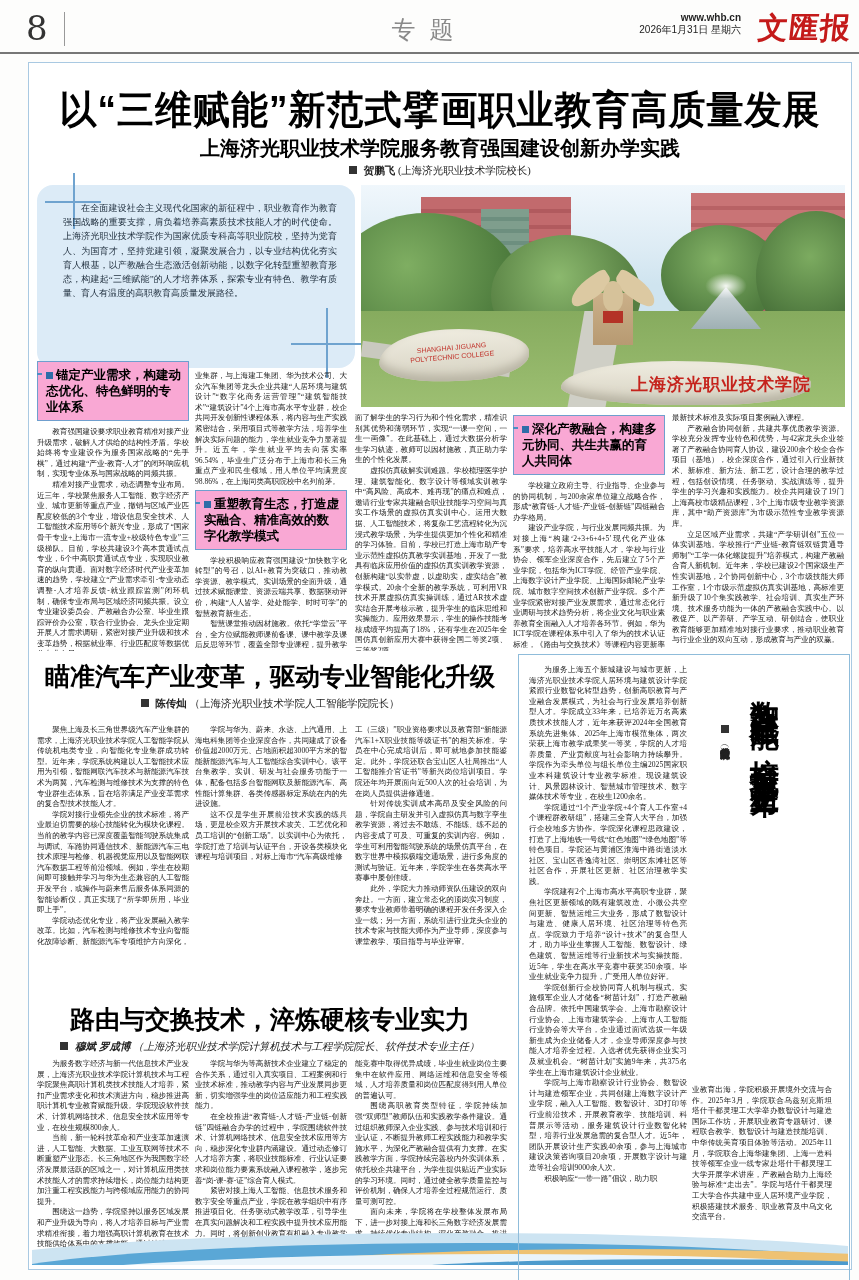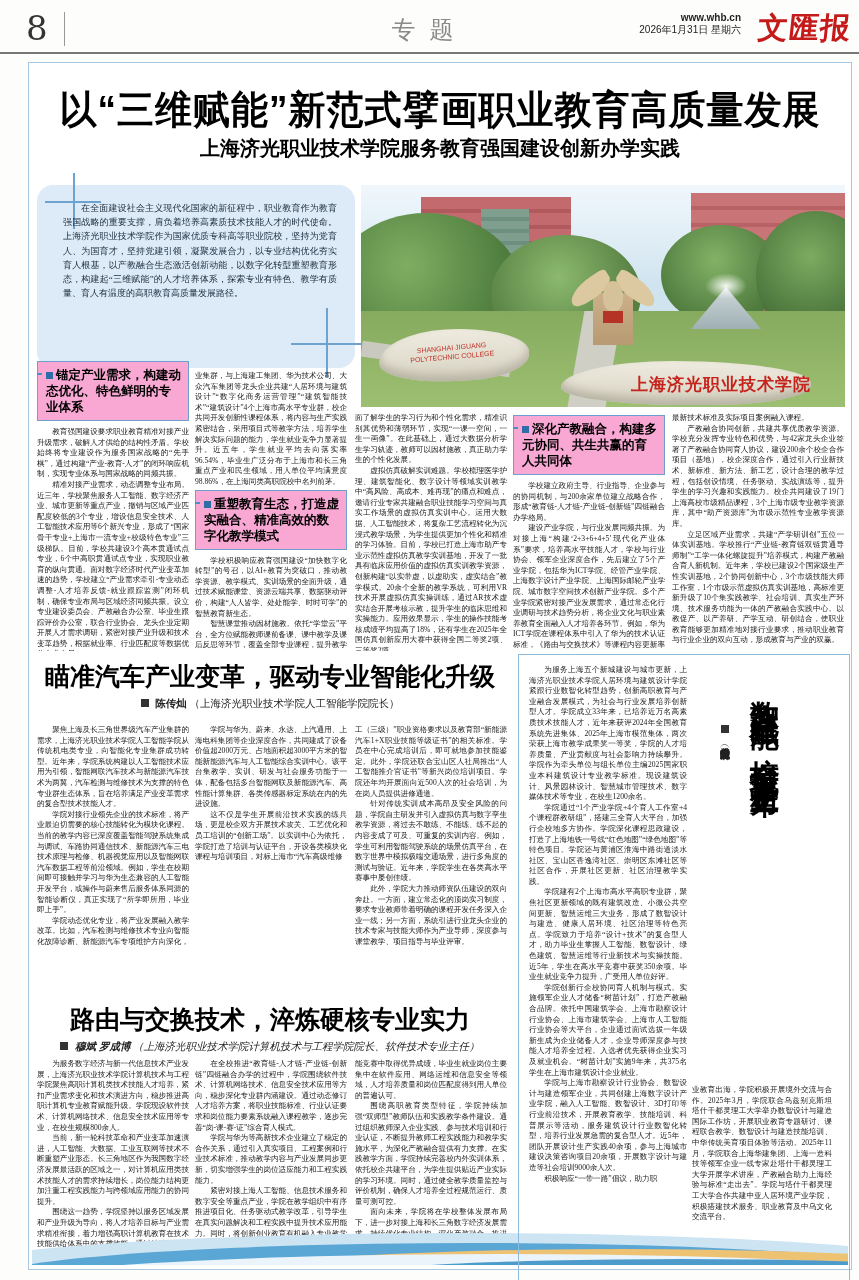--- a/index.html
+++ b/index.html
@@ -101,20 +101,25 @@
       <div id="hdr-site">www.whb.cn</div>
       <div id="hdr-date">2026年1月31日 星期六</div>
     </div>
     <div id="masthead">文匯报</div>
   </div>
 
   <div id="frame">
 
     <div id="m-headline">以“三维赋能”新范式擘画职业教育高质量发展</div>
     <div id="m-subhead">上海济光职业技术学院服务教育强国建设创新办学实践</div>
+    <div id="m-byline" class="byline">
+      <span class="sq"></span>
+      <b>贺鹏飞</b>
+      <span>(上海济光职业技术学院校长)</span>
+    </div>
 
     <div id="intro">
       <div class="cross" id="cross-tl"></div>
       <div class="cross" id="cross-br"></div>
       <div class="txt">在全面建设社会主义现代化国家的新征程中，职业教育作为教育强国战略的重要支撑，肩负着培养高素质技术技能人才的时代使命。上海济光职业技术学院作为国家优质专科高等职业院校，坚持为党育人、为国育才，坚持党建引领，凝聚发展合力，以专业结构优化夯实育人根基，以产教融合生态激活创新动能，以数字化转型重塑教育形态，构建起“三维赋能”的人才培养体系，探索专业有特色、教学有质量、育人有温度的高职教育高质量发展路径。</div>
     </div>
 
     <div id="photo">
       <div id="bldg1"></div>
       <div id="bldg-glass"></div>
@@ -220,22 +225,22 @@
     </div>
     <div class="col" style="left:8px;top:996px;width:152px;height:196px;">
       <div>
           <p>为服务数字经济与新一代信息技术产业发展，上海济光职业技术学院计算机技术与工程学院聚焦高职计算机类技术技能人才培养，紧扣产业需求变化和技术演进方向，稳步推进高职计算机专业教育赋能升级。学院现设软件技术、计算机网络技术、信息安全技术应用等专业，在校生规模800余人。</p>
           <p>当前，新一轮科技革命和产业变革加速演进，人工智能、大数据、工业互联网等技术不断重塑产业形态。长三角地区作为我国数字经济发展最活跃的区域之一，对计算机应用类技术技能人才的需求持续增长，岗位能力结构更加注重工程实践能力与跨领域应用能力的协同提升。</p>
           <p>围绕这一趋势，学院坚持以服务区域发展和产业升级为导向，将人才培养目标与产业需求精准衔接，着力增强高职计算机教育在技术技能供给体系中的支撑效能。通过持续开展产业调研和毕业生跟踪评价，学院有序优化专业结构和课程体系，推动人才培养与产业发展同频共振。</p>
         </div>
     </div>
     <div class="col" style="left:166px;top:996px;width:152px;height:196px;">
       <div>
+          <p>学院与华为等高新技术企业建立了稳定的合作关系，通过引入真实项目、工程案例和行业技术标准，推动教学内容与产业发展同步更新，切实增强学生的岗位适应能力和工程实践能力。</p>
           <p>在全校推进“教育链-人才链-产业链-创新链”四链融合办学的过程中，学院围绕软件技术、计算机网络技术、信息安全技术应用等方向，稳步深化专业群内涵建设。通过动态修订人才培养方案，将职业技能标准、行业认证要求和岗位能力要素系统融入课程教学，逐步完善“岗-课-赛-证”综合育人模式。</p>
-          <p>学院与华为等高新技术企业建立了稳定的合作关系，通过引入真实项目、工程案例和行业技术标准，推动教学内容与产业发展同步更新，切实增强学生的岗位适应能力和工程实践能力。</p>
           <p>紧密对接上海人工智能、信息技术服务和数字安全等重点产业，学院在教学组织中有序推进项目化、任务驱动式教学改革，引导学生在真实问题解决和工程实践中提升技术应用能力。同时，将创新创业教育有机融入专业教学过程，引导学生通过竞赛实践和项目训练不断提升综合素质。</p>
         </div>
     </div>
     <div class="col" style="left:326px;top:996px;width:152px;height:196px;">
       <div>
           <p class="cont">能竞赛中取得优异成绩，毕业生就业岗位主要集中在软件应用、网络运维和信息安全等领域，人才培养质量和岗位匹配度得到用人单位的普遍认可。</p>
           <p>围绕高职教育类型特征，学院持续加强“双师型”教师队伍和实践教学条件建设。通过组织教师深入企业实践、参与技术培训和行业认证，不断提升教师工程实践能力和教学实施水平，为深化产教融合提供有力支撑。在实践教学方面，学院持续完善校内外实训体系，依托校企共建平台，为学生提供贴近产业实际的学习环境。同时，通过健全教学质量监控与评价机制，确保人才培养全过程规范运行、质量可测可控。</p>
           <p>面向未来，学院将在学校整体发展布局下，进一步对接上海和长三角数字经济发展需求，持续优化专业结构，深化产教融合，推进教育数字化转型，不断提升高职计算机专业服务区域产业发展的能力和水平，为培养更多高素质技术技能人才、助力教育强国建设贡献力量。</p>
         </div>
     </div>

